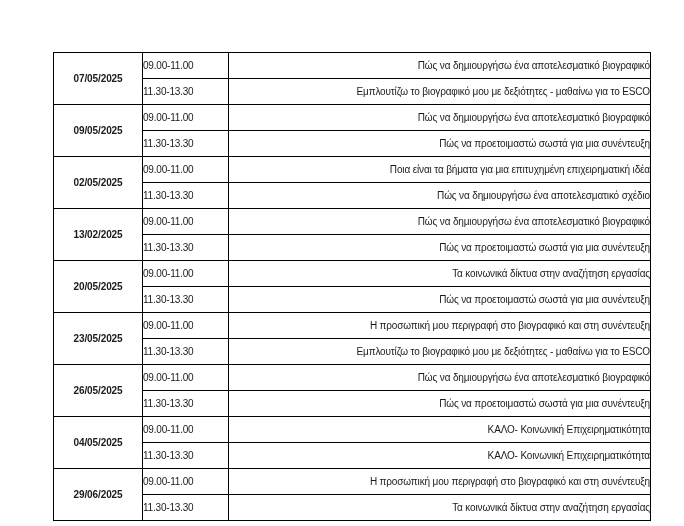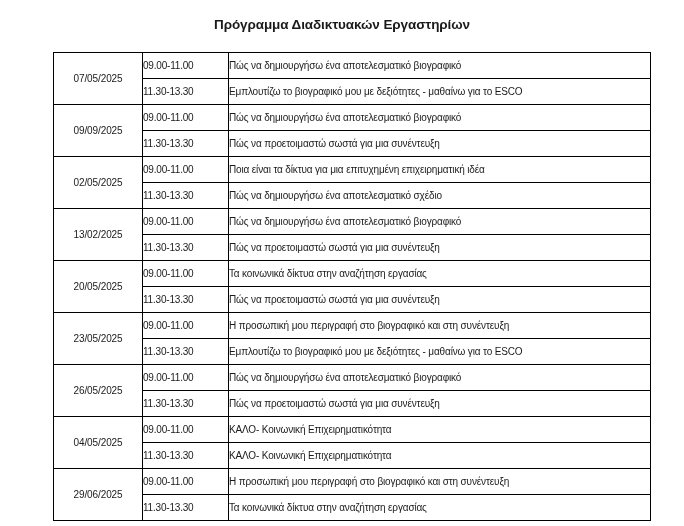--- a/index.html
+++ b/index.html
@@ -57,80 +57,79 @@
     vertical-align: middle;
     font-size: 10px;
     color: #1a1a1a;
     background: #ffffff;
     white-space: nowrap;
     overflow: hidden;
   }
 
   td.date-cell {
     text-align: center;
-    font-weight: normal;
+    font-weight: bold;
     font-size: 11.5px;
     letter-spacing: -0.1px;
     margin-top: 43px;
   }
 
   td.time-cell {
     text-align: left;
     padding-left: 9px;
     letter-spacing: -0.2px;
   }
 
   td.topic-cell {
-    text-align: left;
+    text-align: right;
     padding-left: 9px;
     letter-spacing: -0.15px;
   }
 
   
   tr.row-b td.time-cell,
   tr.row-b td.topic-cell {
     border-top: 1px solid #000000;
   }
 </style>
 </head>
 <body>
 
 <div id="page">
 
-  <div id="page-title">Πρόγραμμα Διαδικτυακών Εργαστηρίων</div>
 
   <table id="schedule-table">
     <colgroup>
       <col class="col-date">
       <col class="col-time">
       <col class="col-topic">
     </colgroup>
     <tbody>
         <tr class="row-a">
           <td class="date-cell" rowspan="2">07/05/2025</td>
           <td class="time-cell">09.00-11.00</td>
           <td class="topic-cell">Πώς να δημιουργήσω ένα αποτελεσματικό βιογραφικό</td>
         </tr>
         <tr class="row-b">
           <td class="time-cell">11.30-13.30</td>
           <td class="topic-cell">Εμπλουτίζω το βιογραφικό μου με δεξιότητες - μαθαίνω για το ESCO</td>
         </tr>
         <tr class="row-a">
-          <td class="date-cell" rowspan="2">09/09/2025</td>
+          <td class="date-cell" rowspan="2">09/05/2025</td>
           <td class="time-cell">09.00-11.00</td>
           <td class="topic-cell">Πώς να δημιουργήσω ένα αποτελεσματικό βιογραφικό</td>
         </tr>
         <tr class="row-b">
           <td class="time-cell">11.30-13.30</td>
           <td class="topic-cell">Πώς να προετοιμαστώ σωστά για μια συνέντευξη</td>
         </tr>
         <tr class="row-a">
           <td class="date-cell" rowspan="2">02/05/2025</td>
           <td class="time-cell">09.00-11.00</td>
-          <td class="topic-cell">Ποια είναι τα δίκτυα για μια επιτυχημένη επιχειρηματική ιδέα</td>
+          <td class="topic-cell">Ποια είναι τα βήματα για μια επιτυχημένη επιχειρηματική ιδέα</td>
         </tr>
         <tr class="row-b">
           <td class="time-cell">11.30-13.30</td>
           <td class="topic-cell">Πώς να δημιουργήσω ένα αποτελεσματικό σχέδιο</td>
         </tr>
         <tr class="row-a">
           <td class="date-cell" rowspan="2">13/02/2025</td>
           <td class="time-cell">09.00-11.00</td>
           <td class="topic-cell">Πώς να δημιουργήσω ένα αποτελεσματικό βιογραφικό</td>
         </tr>

